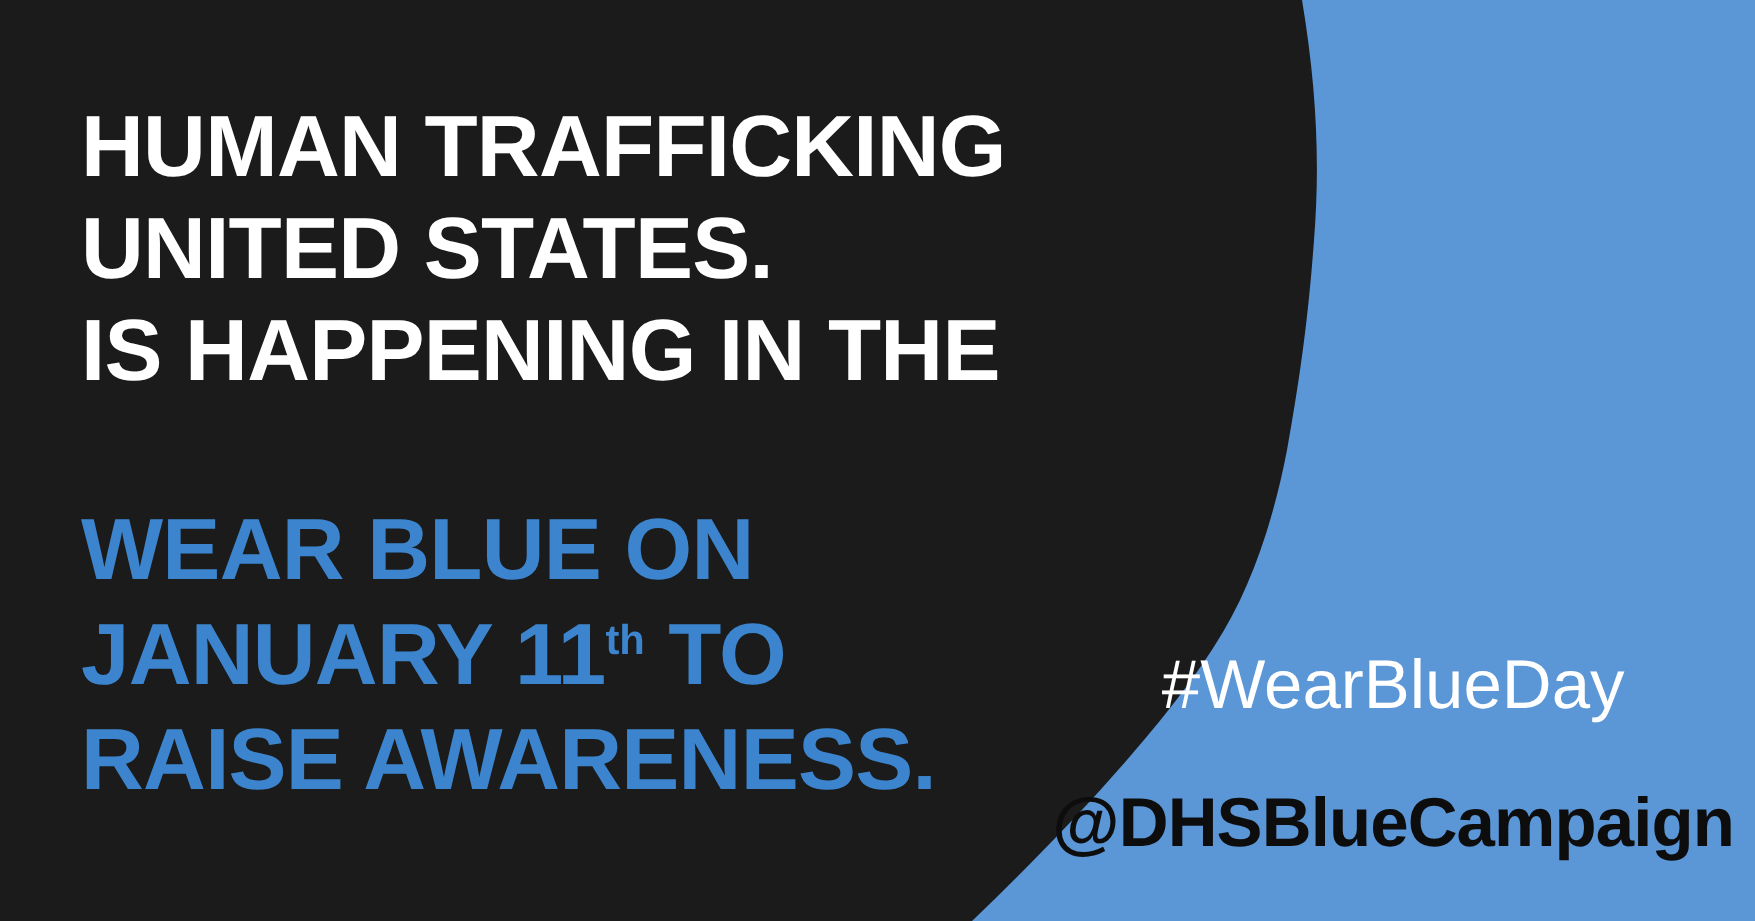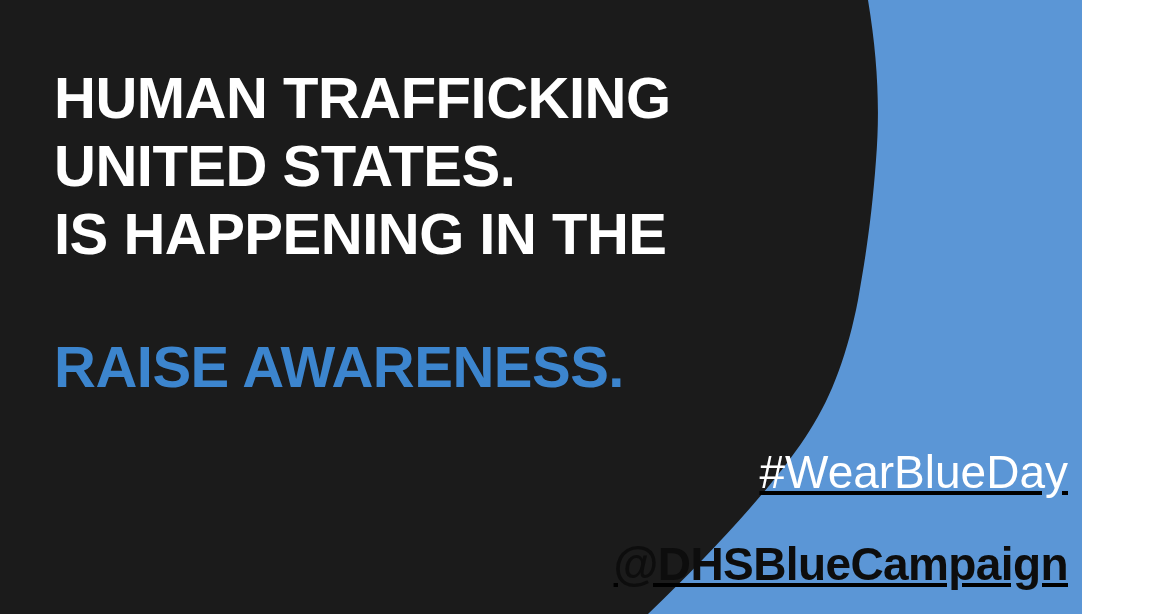--- a/index.html
+++ b/index.html
@@ -3,21 +3,21 @@
 <meta charset="utf-8">
 <title>Blue Campaign — Wear Blue Day</title>
 <style>
   html, body {
     margin: 0;
     padding: 0;
     background: #ffffff;
   }
   #poster {
     position: relative;
-    width: 1082px;
+    width: 1170px;
     height: 614px;
     overflow: hidden;
     font-family: "Liberation Sans", sans-serif;
     background: #5b96d6;
     -webkit-font-smoothing: antialiased;
   }
   
   .bg-blue {
     position: absolute;
     inset: 0;
@@ -65,23 +65,22 @@
     vertical-align: super;
     line-height: 0;
     letter-spacing: 0;
     text-transform: none;
   }
 
   
   .social {
     position: absolute;
     right: 14px;
-    bottom: 24px;
-    text-align: right;
-    text-decoration: underline;
+    bottom: 40px;
+    text-align: center;
   }
   .hashtag {
     display: block;
     color: #ffffff;
     font-size: 46px;
     font-weight: 300;
     line-height: 52px;
     letter-spacing: 0px;
     white-space: nowrap;
   }
@@ -113,20 +112,22 @@
              L 0,614 Z" fill="#1b1b1b"></path>
   </svg>
 
   <div class="headline">
     <span class="hl-line">HUMAN TRAFFICKING</span>
     <span class="hl-line">UNITED STATES.</span>
     <span class="hl-line">IS HAPPENING IN THE</span>
   </div>
 
   <div class="subline">
+    <span class="sub-line">WEAR BLUE ON</span>
+    <span class="sub-line"><span>JANUARY 11</span><span class="ordinal">th</span><span> TO</span></span>
     <span class="sub-line">RAISE AWARENESS.</span>
   </div>
 
   <div class="social">
     <span class="hashtag">#WearBlueDay</span>
     <span class="handle">@DHSBlueCampaign</span>
   </div>
 
 </div>
 

